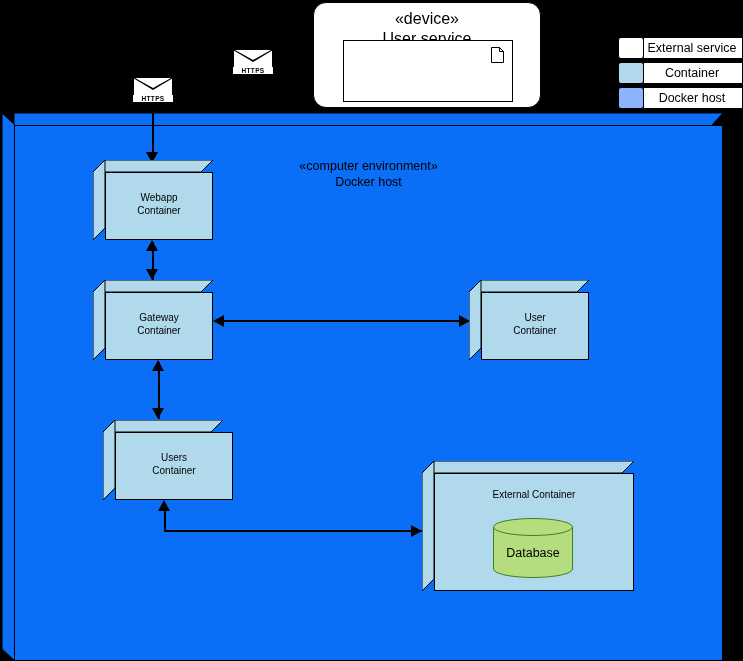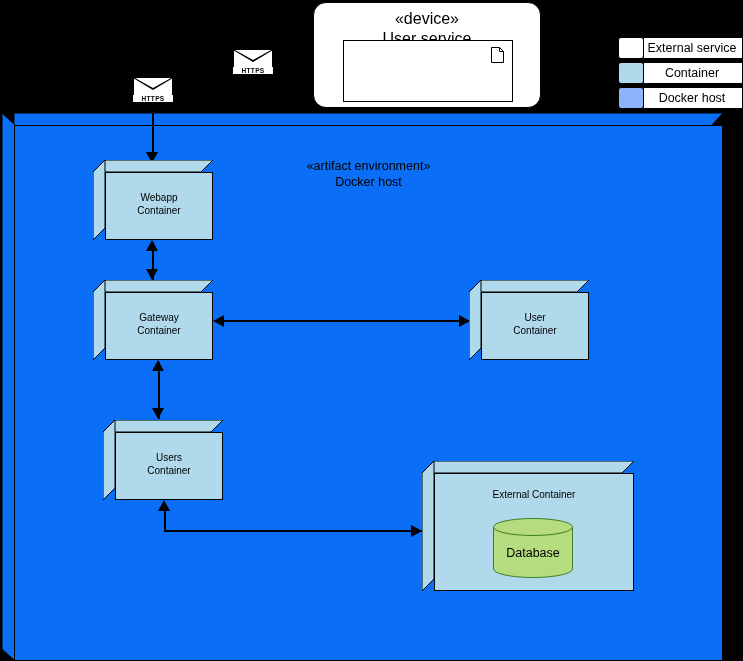--- a/index.html
+++ b/index.html
@@ -236,21 +236,21 @@
   </div>
 
   <div class="host-box">
     <svg class="host-depth-top" viewBox="0 0 709 13" preserveAspectRatio="none">
       <polygon points="0,0 709,0 697,13 0,13" fill="#0a6ef7" stroke="#000000" stroke-width="1"></polygon>
     </svg>
     <svg class="host-depth-left" viewBox="0 0 13 548" preserveAspectRatio="none">
       <polygon points="0,0 13,12 13,548 0,536" fill="#0a6ef7" stroke="#000000" stroke-width="1"></polygon>
     </svg>
     <div class="host-face">
-      <div class="host-title ctr-text"><span>«artifact environment»</span><br><span>Docker host</span></div>
+      <div class="host-title ctr-text"><span>«computer environment»</span><br><span>Docker host</span></div>
     </div>
   </div>
 
   <div class="ln vline" style="left:152px; top:105px; height:53px;"></div>
   <div class="arrow arrow-down" style="left:146px; top:152px;"></div>
 
   <div class="node3d" style="left:93px; top:160px; width:120px; height:80px;">
     <svg class="abs" style="left:0; top:0; width:120px; height:80px;" viewBox="0 0 120 80" preserveAspectRatio="none">
       <polygon points="0,12 12,0 120,0 108,12" fill="#b1d9ec" stroke="#000000" stroke-width="1"></polygon>
       <polygon points="0,12 12,0 12,68 0,80" fill="#b1d9ec" stroke="#000000" stroke-width="1"></polygon>
@@ -282,21 +282,21 @@
       <polygon points="0,12 12,0 12,68 0,80" fill="#b1d9ec" stroke="#000000" stroke-width="1"></polygon>
     </svg>
     <div class="face"></div>
     <div class="lbl ctr-text" style="top:32px;"><span>User</span><br><span>Container</span></div>
   </div>
 
   <div class="ln vline" style="left:158px; top:362px; height:57px;"></div>
   <div class="arrow arrow-up" style="left:152px; top:360px;"></div>
   <div class="arrow arrow-down" style="left:152px; top:408px;"></div>
 
-  <div class="node3d" style="left:103px; top:420px; width:120px; height:80px;">
+  <div class="node3d" style="left:103px; top:420px; width:120px; height:80px;padding-left:10px;">
     <svg class="abs" style="left:0; top:0; width:120px; height:80px;" viewBox="0 0 120 80" preserveAspectRatio="none">
       <polygon points="0,12 12,0 120,0 108,12" fill="#b1d9ec" stroke="#000000" stroke-width="1"></polygon>
       <polygon points="0,12 12,0 12,68 0,80" fill="#b1d9ec" stroke="#000000" stroke-width="1"></polygon>
     </svg>
     <div class="face"></div>
     <div class="lbl ctr-text" style="top:32px;"><span>Users</span><br><span>Container</span></div>
   </div>
 
   <div class="ln vline" style="left:164px; top:510px; height:22px;"></div>
   <div class="arrow arrow-up" style="left:158px; top:500px;"></div>

